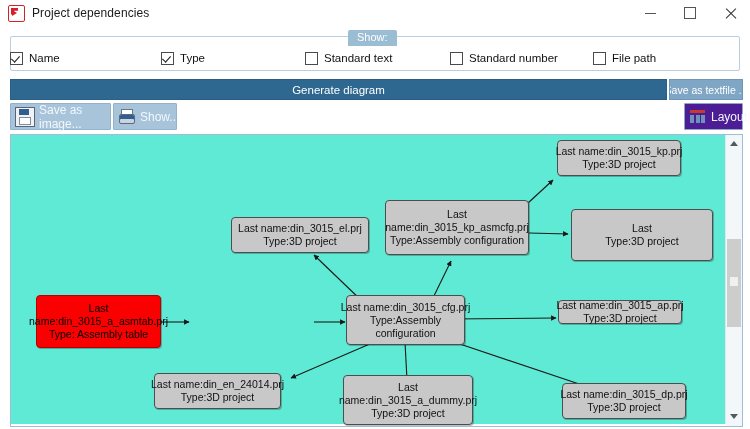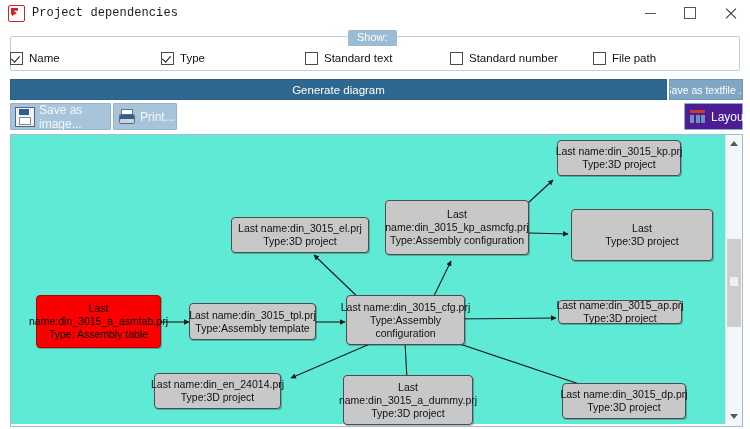--- a/index.html
+++ b/index.html
@@ -33,21 +33,21 @@
     clip-path: polygon(0 0, 100% 0, 100% 45%, 45% 45%, 45% 100%, 0 100%);
   }
   .app-icon::after {
     content: ""; position: absolute; left: 3px; top: 4px;
     width: 0; height: 0;
     border-top: 3px solid transparent;
     border-bottom: 3px solid transparent;
     border-left: 5px solid #d42128;
   }
   .title-text {
-    font-size: 12px; color: #1a1a1a; letter-spacing: 0.1px; font-family: Liberation Mono, monospace;
+    font-size: 12px; color: #1a1a1a; letter-spacing: 0.1px;
   }
   .win-btns {
     position: absolute; right: 0; top: 0; height: 26px;
     display: flex; align-items: center;
   }
   .win-btn {
     width: 40px; height: 26px;
     display: flex; align-items: center; justify-content: center;
     font-size: 12px; color: #3a3a3a;
   }
@@ -256,21 +256,21 @@
 
 <div class="generate-btn">Generate diagram</div>
 <div class="textfile-btn">Save as textfile ...</div>
 
 <div class="tool-btn" id="btn-save-image">
   <span class="tool-ico ico-floppy"></span>
   <span>Save as image...</span>
 </div>
 <div class="tool-btn" id="btn-print">
   <span class="tool-ico ico-printer"></span>
-  <span>Print...</span>
+  <span>Show...</span>
 </div>
 <div class="tool-btn" id="btn-layout">
   <span class="tool-ico ico-layout"></span>
   <span>Layout</span>
 </div>
 
 <div class="canvas-frame">
   <div class="canvas">
 
     <svg class="edges" viewBox="0 0 714 289" preserveAspectRatio="none">
@@ -323,24 +323,20 @@
       <span>Last name:din_3015_el.prj</span>
       <span>Type:3D project</span>
     </div>
 
     <div class="node red" id="n-asmtab" style="left:25px; top:160px; width:125px; height:53px;">
       <span>Last</span>
       <span>name:din_3015_a_asmtab.prj</span>
       <span>Type: Assembly table</span>
     </div>
 
-    <div class="node" id="n-tpl" style="left:178px; top:168px; width:127px; height:37px;">
-      <span>Last name:din_3015_tpl.prj</span>
-      <span>Type:Assembly template</span>
-    </div>
 
     <div class="node" id="n-cfg" style="left:335px; top:160px; width:119px; height:50px;">
       <span>Last name:din_3015_cfg.prj</span>
       <span>Type:Assembly</span>
       <span>configuration</span>
     </div>
 
     <div class="node" id="n-ap" style="left:547px; top:165px; width:124px; height:24px;">
       <span>Last name:din_3015_ap.prj</span>
       <span>Type:3D project</span>

